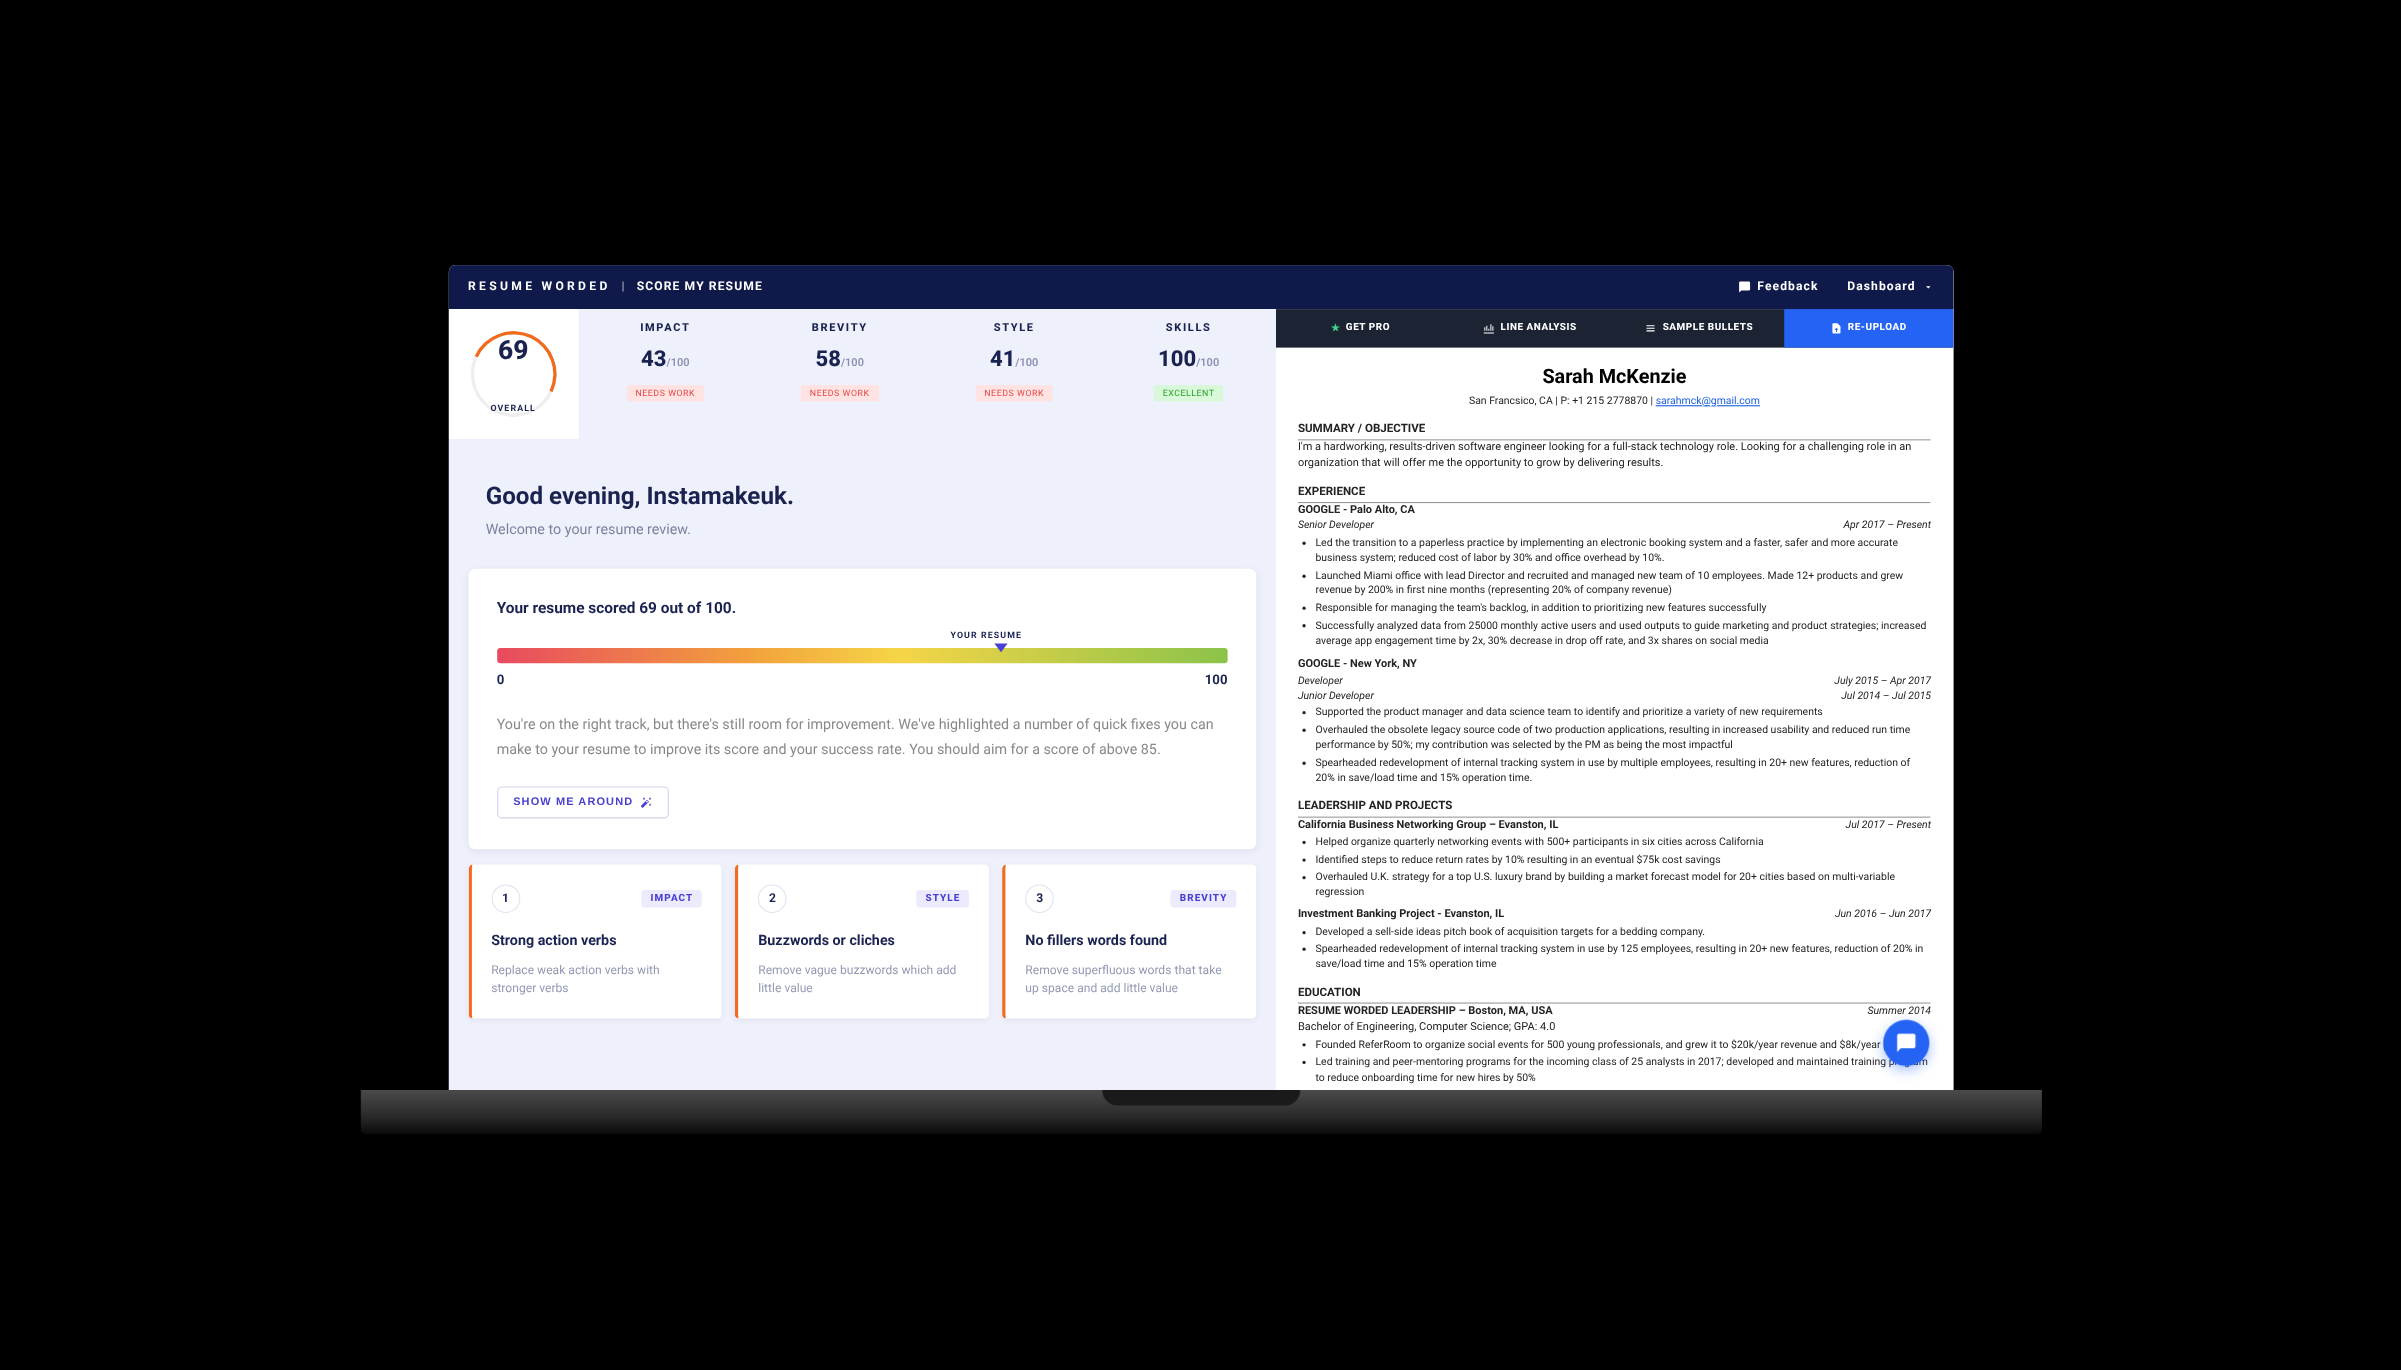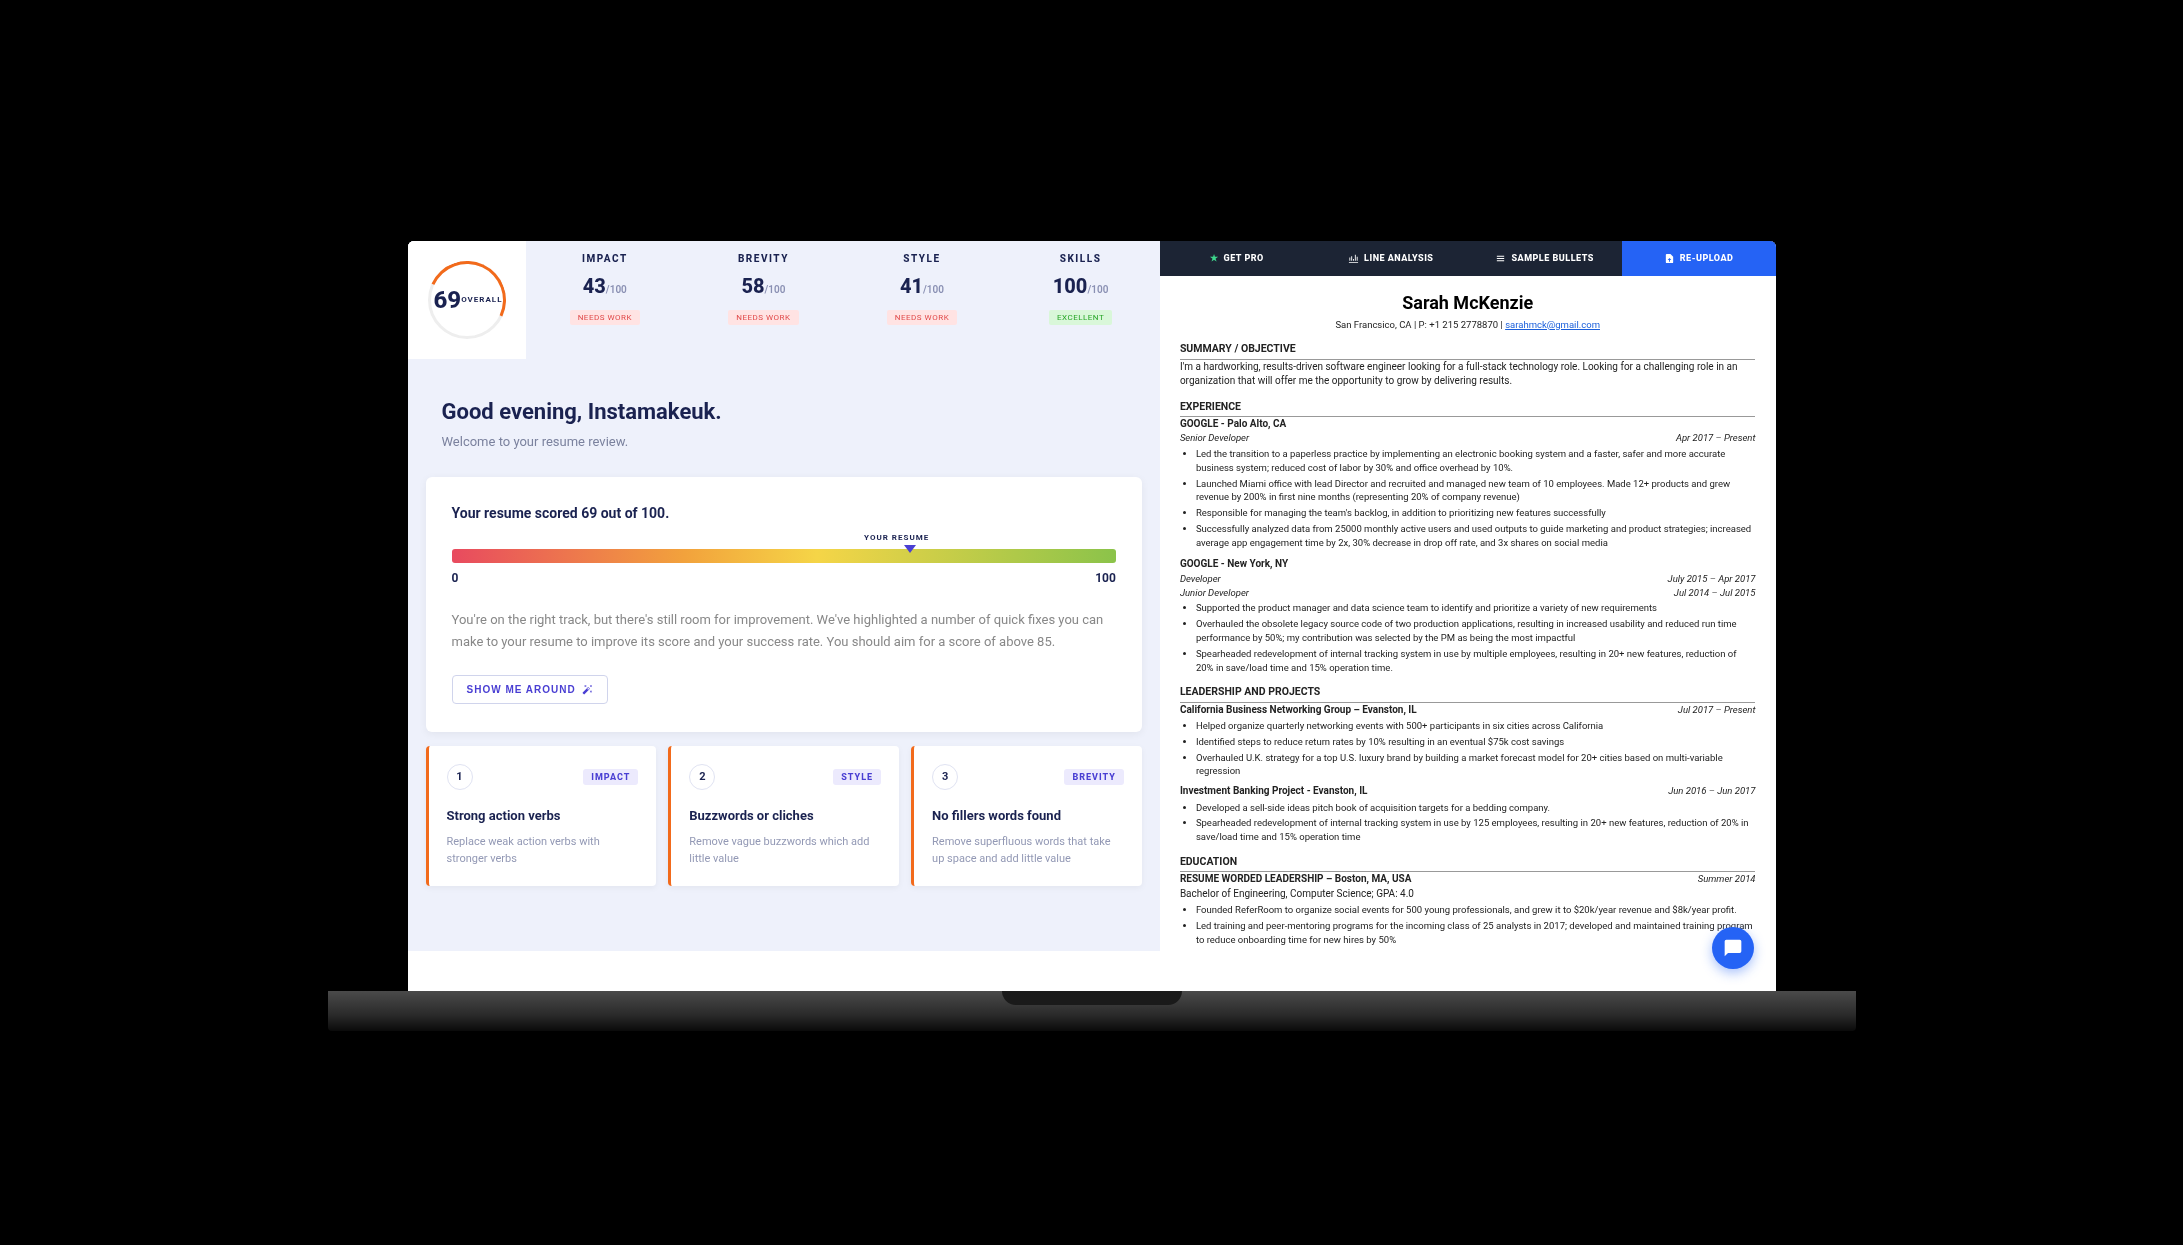--- a/index.html
+++ b/index.html
@@ -11,21 +11,21 @@
     .topbar { background:#101a4a; color:#fff; display:flex; align-items:center; padding:0 18px; height:40px; font-size:11px; letter-spacing:1px; font-weight:700;}
     .topbar .brand { letter-spacing:3px;}
     .topbar .divider { margin:0 10px; opacity:.6;}
     .topbar .right { margin-left:auto; display:flex; align-items:center; gap:26px;}
     .topbar .right span, .topbar .right .dash { display:flex; align-items:center; gap:6px; cursor:pointer;}
     .content { display:flex; height:calc(100% - 40px);}
     .left-pane { width:55%; background:#eef1fb; overflow-y:auto;}
     .right-pane { width:45%; background:#fff; display:flex; flex-direction:column;}
     .score-row { display:flex; background:#eef1fb;}
     .overall-card { background:#fff; width:118px; height:118px; display:flex; align-items:center; justify-content:center; flex-direction:column; position:relative;}
-    .ring { width:78px; height:78px; border-radius:50%; border:3px solid #eee; position:relative; display:flex; align-items:center; justify-content:flex-end; }
+    .ring { width:78px; height:78px; border-radius:50%; border:3px solid #eee; position:relative; display:flex; align-items:center; justify-content:space-between; flex-direction:column;}
     .ring::before { content:""; position:absolute; inset:-3px; border-radius:50%; border:3px solid transparent; border-top-color:#f26a1b; border-right-color:#f26a1b; transform:rotate(-20deg);}
     .ring .num { font-size:24px; font-weight:800; color:#1a2250;}
     .ring .lbl { font-size:8px; font-weight:700; letter-spacing:1px; color:#1a2250;}
     .metric { flex:1; text-align:center; padding:12px 6px;}
     .metric .name { font-size:10px; font-weight:800; letter-spacing:1.5px; color:#1a2250;}
     .metric .val { font-size:20px; font-weight:800; color:#1a2250; margin-top:10px;}
     .metric .val .denom { font-size:10px; color:#8a90b3; font-weight:600;}
     .badge { display:inline-block; margin-top:12px; padding:3px 8px; font-size:8px; font-weight:400; letter-spacing:.5px; border-radius:2px;}
     .badge.needs { background:#ffe3e3; color:#e14a4a;}
     .badge.excellent { background:#d9f7d9; color:#26a526;}
@@ -67,20 +67,39 @@
     .fab { position:absolute; right:22px; bottom:22px; width:42px; height:42px; border-radius:50%; background:#2563f5; display:flex; align-items:center; justify-content:center; color:#fff; box-shadow:0 4px 12px rgba(37,99,245,.4); cursor:pointer;}
     .left-pane::-webkit-scrollbar, .resume-doc::-webkit-scrollbar { width:6px;}
     .left-pane::-webkit-scrollbar-thumb, .resume-doc::-webkit-scrollbar-thumb { background:#ccc; border-radius:3px;}
   </style>
 </head>
 <body>
 
 <div class="laptop-frame">
   <div class="screen">
 
+    <div class="topbar">
+      <span class="brand">RESUME WORDED</span>
+      <span class="divider">|</span>
+      <span>SCORE MY RESUME</span>
+      <div class="right">
+        <span>
+          <svg width="12" height="12" viewBox="0 0 24 24" fill="#fff">
+              <path d="M20 2H4a2 2 0 0 0-2 2v18l4-4h14a2 2 0 0 0 2-2V4a2 2 0 0 0-2-2z"></path>
+            </svg>
+          <span>Feedback</span>
+        </span>
+        <span class="dash">
+          <span>Dashboard</span>
+          <svg width="10" height="10" viewBox="0 0 24 24" fill="#fff">
+              <path d="M7 10l5 5 5-5z"></path>
+            </svg>
+        </span>
+      </div>
+    </div>
 
     <div class="content">
       <div class="left-pane">
 
         <div class="score-row">
           <div class="overall-card">
             <div class="ring">
               <div class="num">69</div>
               <div class="lbl">OVERALL</div>
             </div>

